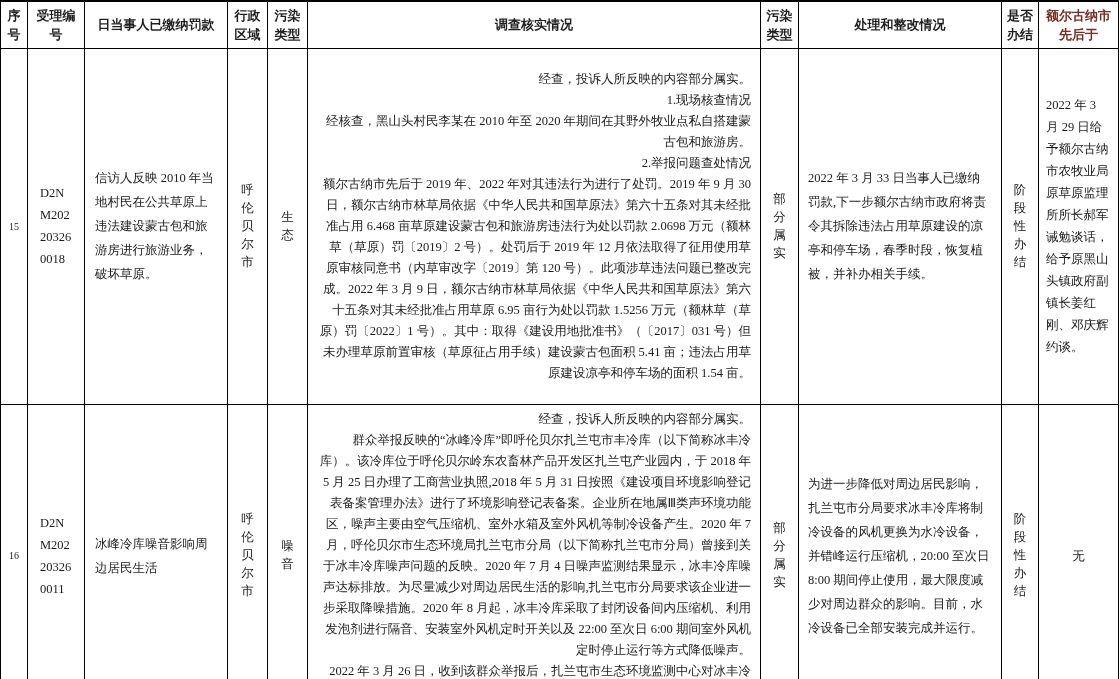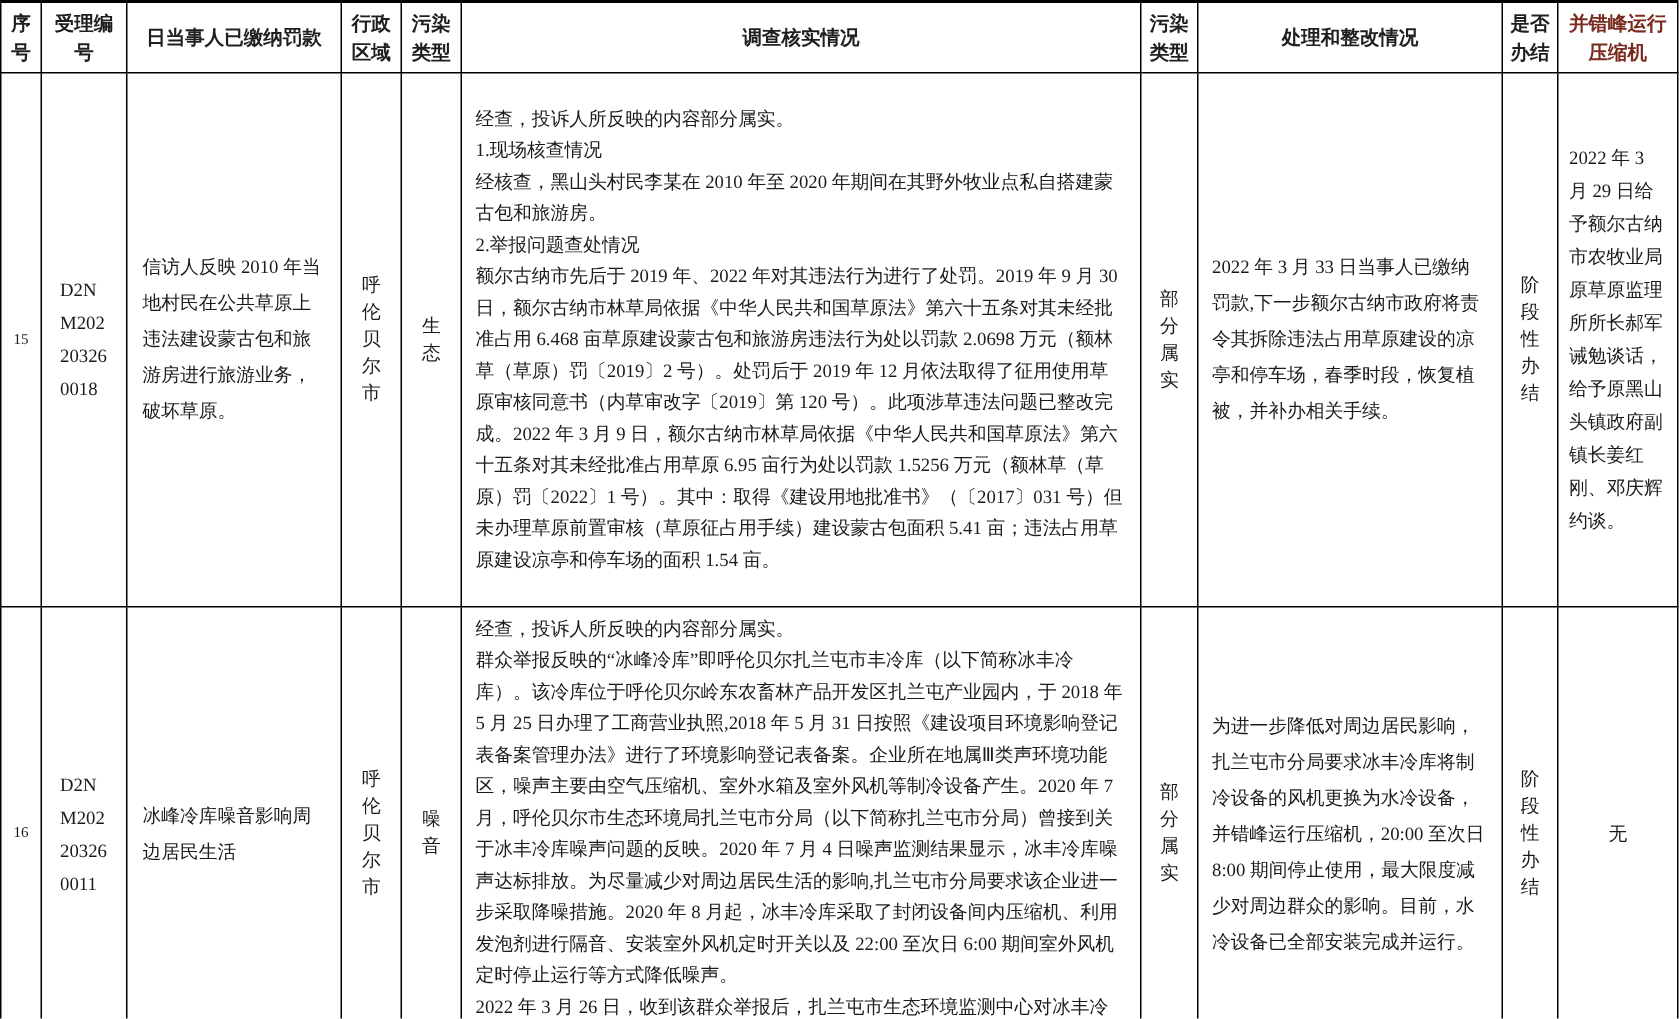--- a/index.html
+++ b/index.html
@@ -59,21 +59,21 @@
     padding: 2px 0;
   }
   td.c-vert .vtext {
     display: inline-block;
     width: 14px;
     line-height: 18px;
     word-break: break-all;
     text-align: center;
   }
   td.c-long {
-    text-align: left;
+    text-align: right;
     font-size: 12.5px;
     line-height: 21px;
     padding: 4px 9px;
     white-space: pre-wrap;
   }
   td.c-handle {
     text-align: left;
     font-size: 12.5px;
     line-height: 24px;
     padding: 4px 9px;
@@ -110,21 +110,21 @@
         <tr style="height:47px">
       <th class="hdr">序号</th>
       <th class="hdr">受理编号</th>
       <th class="hdr">日当事人已缴纳罚款</th>
       <th class="hdr">行政区域</th>
       <th class="hdr">污染类型</th>
       <th class="hdr">调查核实情况</th>
       <th class="hdr">污染类型</th>
       <th class="hdr">处理和整改情况</th>
       <th class="hdr">是否办结</th>
-      <th class="hdr hdr-red">并错峰运行压缩机</th>
+      <th class="hdr hdr-red">额尔古纳市先后于</th>
     </tr>
 
     <tr style="height:356px">
       <td class="c-seq">15</td>
       <td class="c-accept">D2NM202203260018</td>
       <td class="c-problem">信访人反映 2010 年当地村民在公共草原上违法建设蒙古包和旅游房进行旅游业务，破坏草原。</td>
       <td class="c-vert"><span class="vtext">呼伦贝尔市</span></td>
       <td class="c-vert"><span class="vtext">生态</span></td>
       <td class="c-long">经查，投诉人所反映的内容部分属实。
 1.现场核查情况

